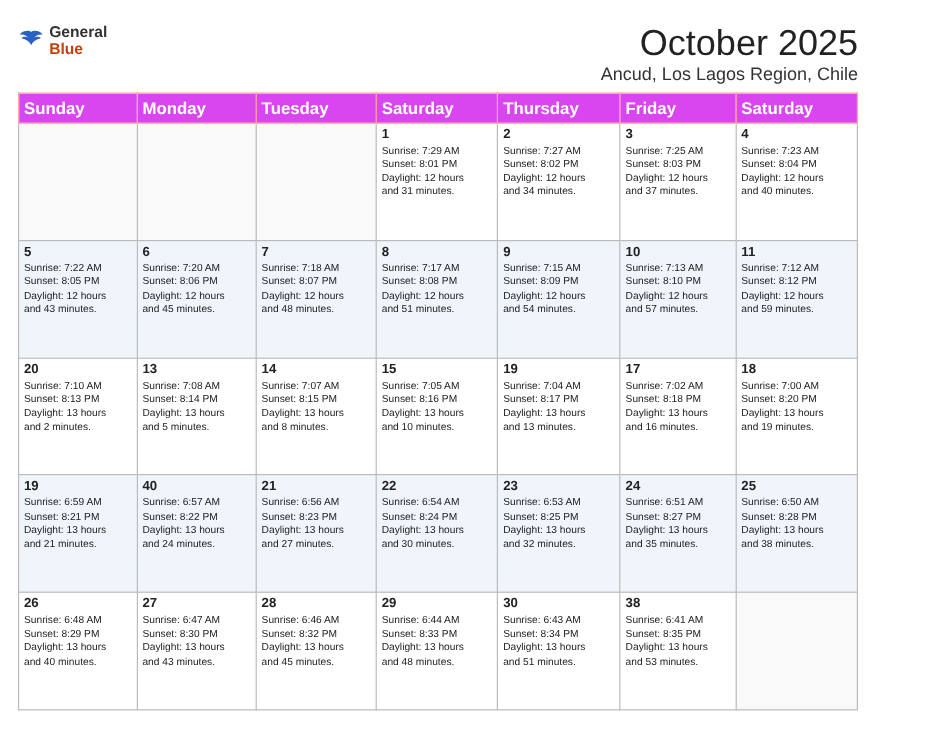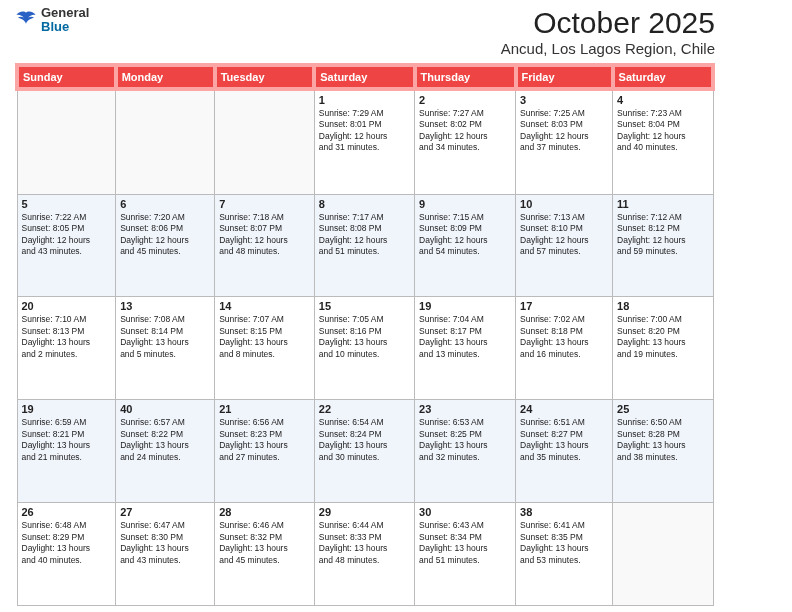--- a/index.html
+++ b/index.html
@@ -6,21 +6,21 @@
     body {
       width: 792px;
       height: 612px;
       font-family: Arial, sans-serif;
       background: #fff;
       overflow: hidden;
     }
     .page {
       width: 730px;
       height: 612px;
-      padding: 6px 15px;
+      padding: 20px 15px;
       display: flex;
       flex-direction: column;
     }
     .header {
       display: flex;
       align-items: flex-start;
       justify-content: space-between;
       margin-bottom: 6px;
     }
     .logo {
@@ -29,21 +29,21 @@
       gap: 4px;
     }
     .logo-text {
       display: flex;
       flex-direction: column;
       font-size: 13px;
       font-weight: bold;
       line-height: 1.1;
     }
     .logo-general { color: #333; }
-    .logo-blue { color: #0369a1; }
+    .logo-blue { color: #c2410c; }
     .logo-bird {
       width: 22px;
       height: 22px;
     }
     .title-block {
       text-align: right;
       margin-left: 20px;
     }
     .month-title {
       font-size: 30px;
@@ -53,26 +53,26 @@
     .subtitle {
       font-size: 15px;
       color: #333;
     }
     .calendar {
       width: 100%;
       border-collapse: collapse;
       flex: 1;
     }
     .calendar th {
-      background: #ef4444;
+      background: #d946ef;
       color: #fff;
-      font-size: 11px;
+      font-size: 14px;
       font-weight: bold;
       padding: 4px 4px;
-      border: 4px solid #fca5a5;
+      border: 1px solid #fca5a5;
       text-align: left;
     }
     .calendar td {
       border: 1px solid #bbb;
       vertical-align: top;
       padding: 3px 4px;
       font-size: 9px;
       color: #222;
       width: 113px;
       background: #fff;

